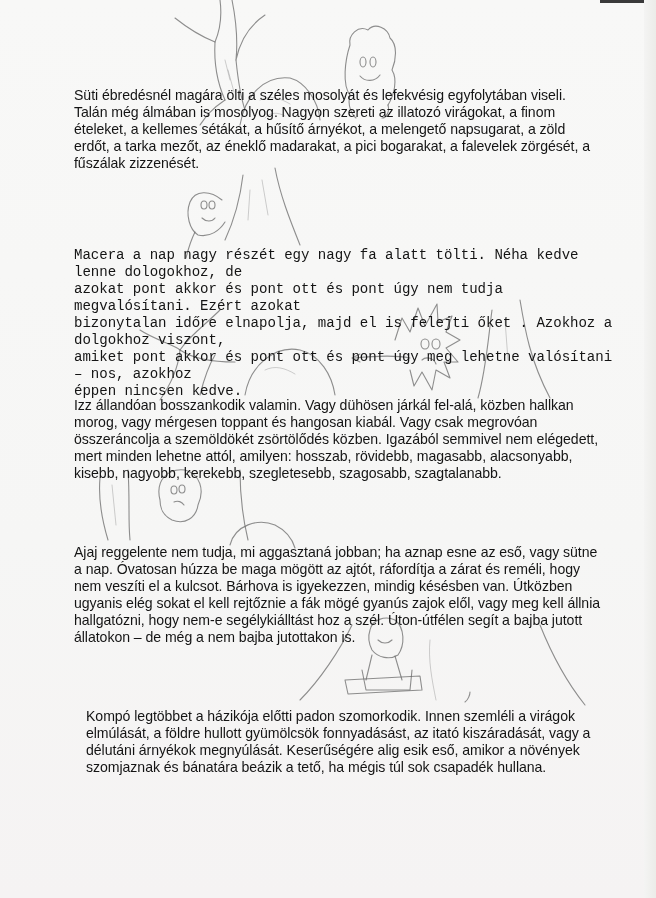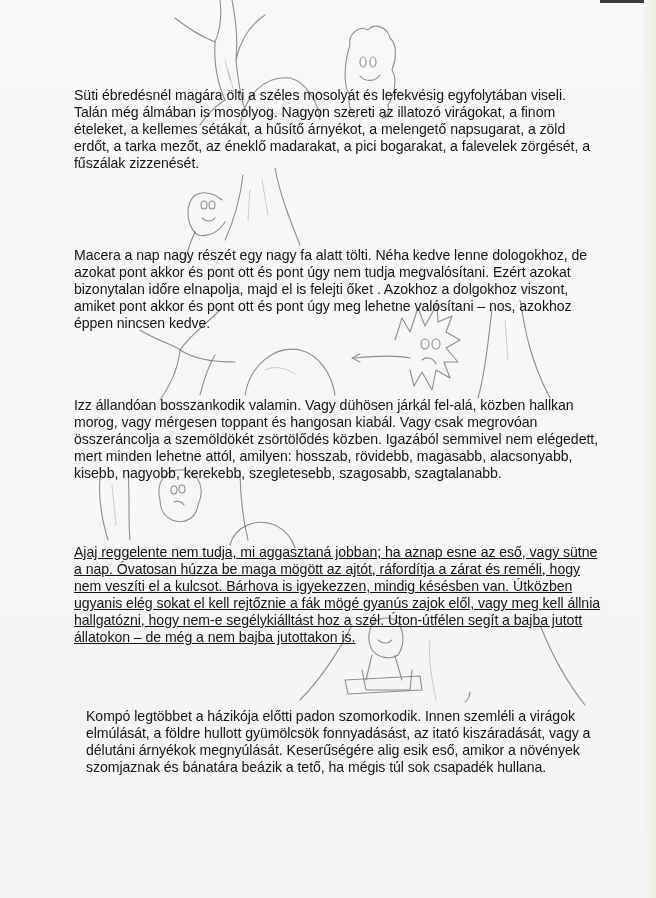--- a/index.html
+++ b/index.html
@@ -103,31 +103,31 @@
       <path d="M372 655 L366 680 M395 656 L402 680"></path>
       <path d="M470 692 C470 695 468 700 465 702"></path>
     </g>
   </svg>
 
   <p class="para" style="top: 87px;">Süti ébredésnél magára ölti a széles mosolyát és lefekvésig egyfolytában viseli.
 Talán még álmában is mosolyog. Nagyon szereti az illatozó virágokat, a finom
 ételeket, a kellemes sétákat, a hűsítő árnyékot, a melengető napsugarat,  a zöld
 erdőt, a tarka mezőt, az éneklő madarakat, a pici bogarakat, a falevelek zörgését, a
 fűszálak zizzenését.</p>
-  <p class="para" style="top: 247px;">Macera a nap nagy részét egy nagy fa alatt tölti. Néha kedve lenne dologokhoz, de
+  <p class="para" style="top: 247px; font-family: Liberation Mono, monospace;">Macera a nap nagy részét egy nagy fa alatt tölti. Néha kedve lenne dologokhoz, de
 azokat pont akkor és pont ott és pont úgy nem tudja megvalósítani. Ezért azokat
 bizonytalan időre elnapolja, majd el is felejti őket .  Azokhoz a dolgokhoz viszont,
 amiket pont akkor és pont ott és pont úgy meg lehetne valósítani – nos, azokhoz
 éppen nincsen kedve.</p>
   <p class="para" style="top: 397px;">Izz állandóan bosszankodik valamin. Vagy dühösen járkál fel-alá, közben hallkan
 morog, vagy mérgesen toppant és hangosan kiabál. Vagy csak megrovóan
 összeráncolja a szemöldökét zsörtölődés közben. Igazából semmivel nem elégedett,
 mert minden lehetne attól, amilyen: hosszab, rövidebb, magasabb, alacsonyabb,
 kisebb, nagyobb, kerekebb, szegletesebb, szagosabb, szagtalanabb.</p>
-  <p class="para" style="top: 544px; text-decoration: underline;">Ajaj reggelente nem tudja, mi aggasztaná jobban; ha aznap esne az eső, vagy sütne
+  <p class="para" style="top: 544px;">Ajaj reggelente nem tudja, mi aggasztaná jobban; ha aznap esne az eső, vagy sütne
 a nap. Óvatosan húzza be maga mögött az ajtót, ráfordítja a zárat és reméli, hogy
 nem veszíti el a kulcsot. Bárhova is igyekezzen, mindig késésben van. Útközben
 ugyanis elég sokat el kell rejtőznie a fák mögé gyanús zajok elől, vagy meg kell állnia
 hallgatózni, hogy nem-e segélykiálltást hoz a szél. Úton-útfélen segít a bajba jutott
 állatokon – de még a nem bajba jutottakon is.</p>
   <p class="para" style="top: 708px; margin-left: 12px;">Kompó legtöbbet a házikója előtti padon szomorkodik. Innen szemléli a virágok
 elmúlását, a földre hullott gyümölcsök fonnyadásást, az itató kiszáradását, vagy a
 délutáni árnyékok megnyúlását. Keserűségére alig esik eső, amikor a növények
 szomjaznak és bánatára beázik a tető, ha mégis túl sok csapadék hullana.</p>
 </div>

